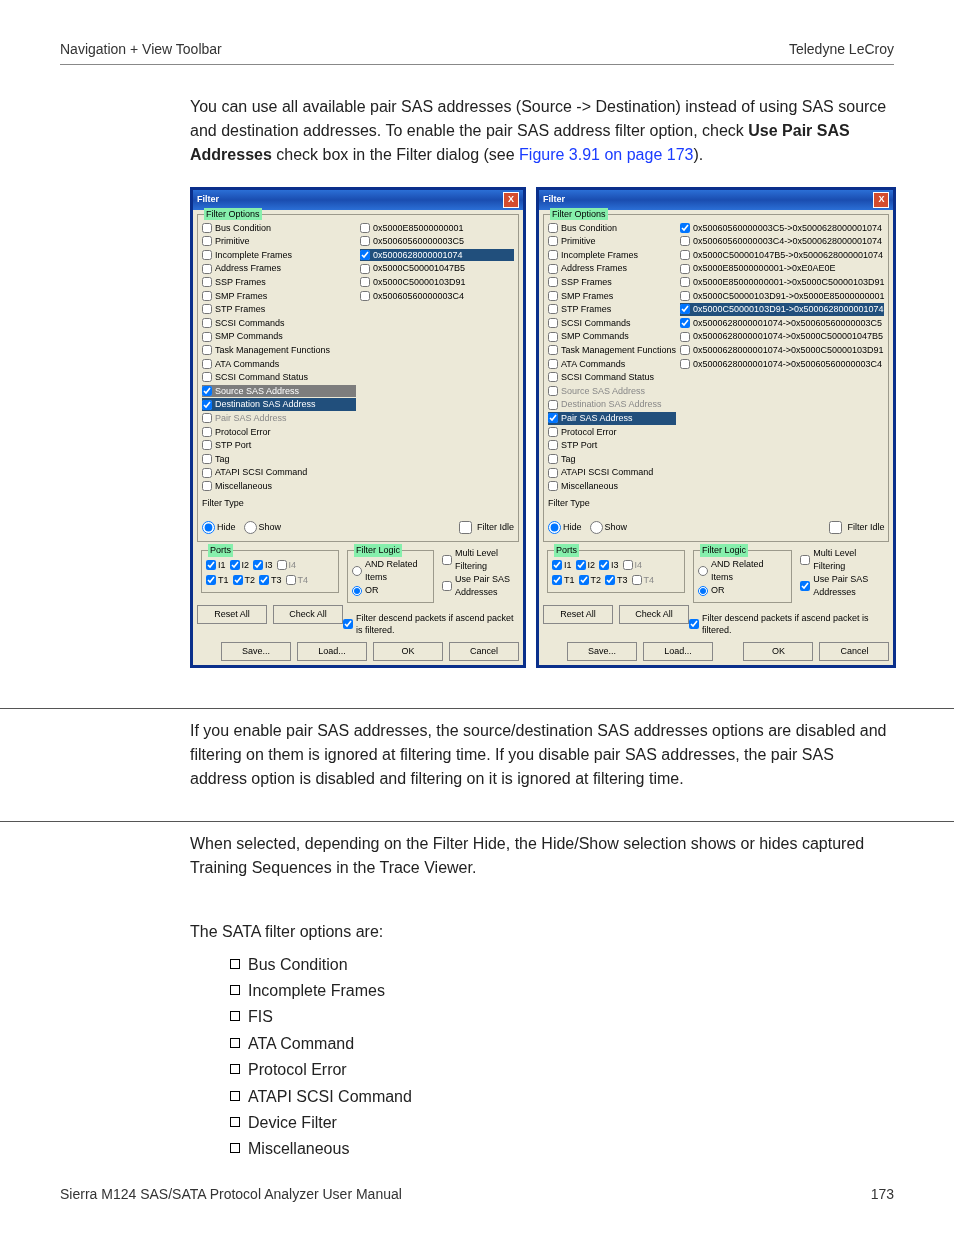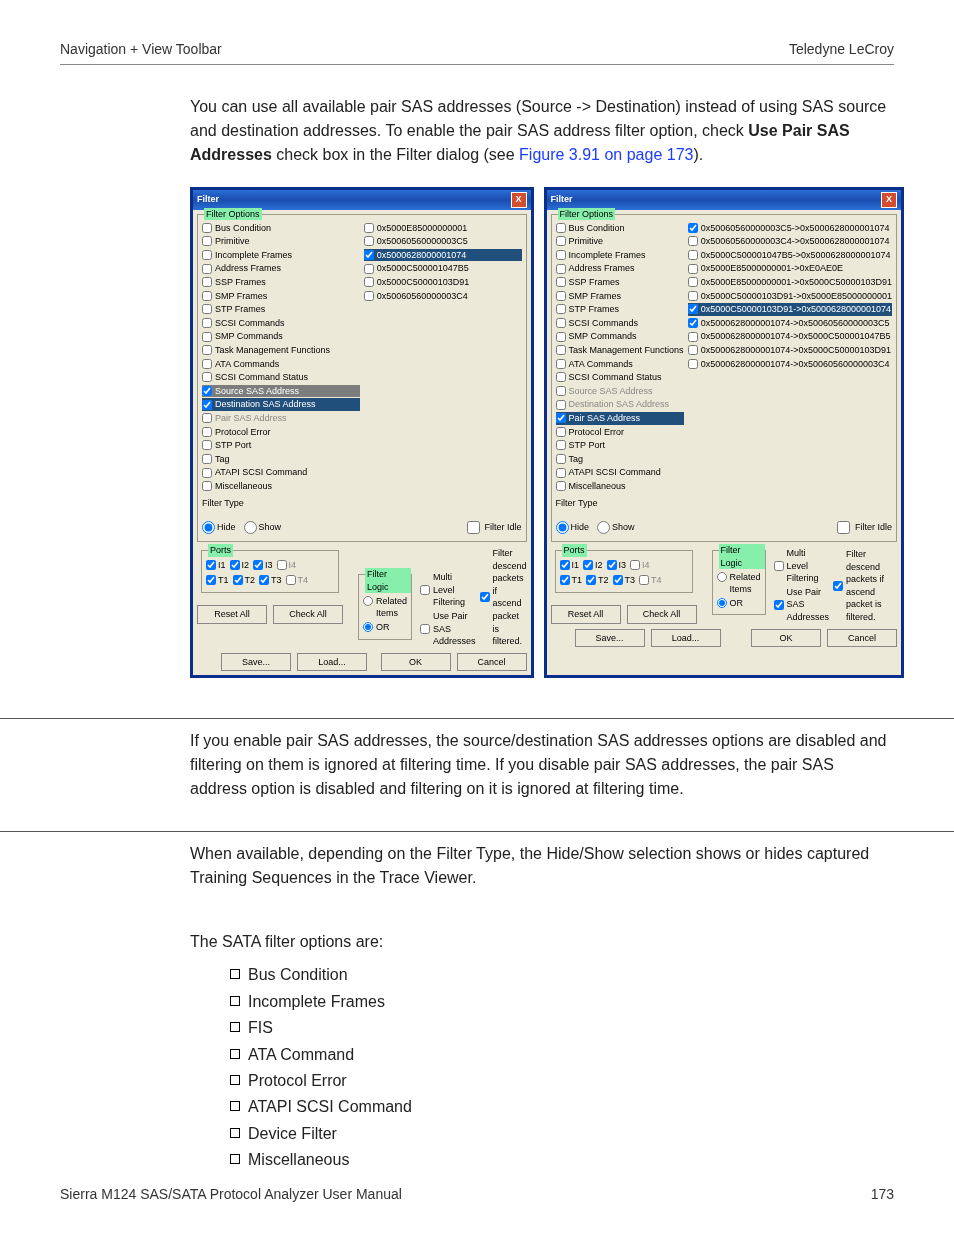--- a/index.html
+++ b/index.html
@@ -25,23 +25,23 @@
   .row.disabled{color:#888;}
   .addr-list .arow{display:flex;align-items:center;gap:3px;margin:1px 0;white-space:nowrap;}
   .addr-list .arow input[type=checkbox]{margin:0;width:10px;height:10px;}
   .arow.hl{background:#214f7c;color:#fff;}
   .ports-row{display:flex;align-items:center;gap:4px;margin:2px 0;}
   .ports-row label{display:flex;align-items:center;gap:2px;}
   .ports-row input[type=checkbox]{margin:0;width:10px;height:10px;}
   .ports-row .dis{color:#888;}
   .btn{border:1px solid #888;background:#ece9d8;padding:2px 10px;font-size:9px;min-width:48px;text-align:center;display:inline-block;}
   .btn-row{display:flex;gap:6px;margin-top:4px;}
-  .dialog-bottom{display:flex;gap:11px;margin:4px;}
+  .dialog-bottom{display:flex;gap:0;margin:4px;}
   .dialog-bottom .left{flex:1;display:flex;flex-direction:column;gap:4px;}
-  .dialog-bottom .right{flex:1.7;display:flex;flex-direction:row;gap:4px;align-items:flex-end;}
+  .dialog-bottom .right{flex:1.7;display:flex;flex-direction:column;gap:4px;}
   .filter-logic-row{display:flex;gap:4px;align-items:flex-start;}
   .filter-type-row{display:flex;align-items:center;gap:8px;margin-top:4px;flex-wrap:wrap;}
   .filter-type-row label{display:flex;align-items:center;gap:2px;}
   .filter-type-row input[type=radio],.filter-logic-row input[type=radio]{margin:0;}
   .fl-opt{display:flex;align-items:center;gap:3px;margin:1px 0;}
   .fl-opt input{margin:0;width:10px;height:10px;}
   .dialog-footer{display:flex;justify-content:space-between;margin:4px;gap:6px;padding-left:24px;}
   .dialog-footer .left,.dialog-footer .right{display:flex;gap:6px;}
   hr.sep{border:none;border-top:1px solid #555;margin:30px -190px 10px -190px;}
   .full-note{margin-left:-70px;margin-right:0;font-size:16px;line-height:1.5;margin-top:16px;margin-bottom:16px;}
@@ -526,21 +526,21 @@
             <span class="btn">Cancel</span>
           </div>
         </div>
       </div>
     </div>
 
     <hr class="sep">
     <p class="full-note">If you enable pair SAS addresses, the source/destination SAS addresses options are disabled and filtering on them is ignored at filtering time. If you disable pair SAS addresses, the pair SAS address option is disabled and filtering on it is ignored at filtering time.</p>
     <hr class="sep">
 
-    <p>When available, depending on the Filter Type, the Hide/Show selection shows or hides captured Training Sequences in the Trace Viewer.</p>
+    <p>When selected, depending on the Filter Hide, the Hide/Show selection shows or hides captured Training Sequences in the Trace Viewer.</p>
 
     <p style="margin-top:40px">The SATA filter options are:</p>
     <ul class="sata-list" id="sata-list">
         <li>Bus Condition</li>
         <li>Incomplete Frames</li>
         <li>FIS</li>
         <li>ATA Command</li>
         <li>Protocol Error</li>
         <li>ATAPI SCSI Command</li>
         <li>Device Filter</li>

